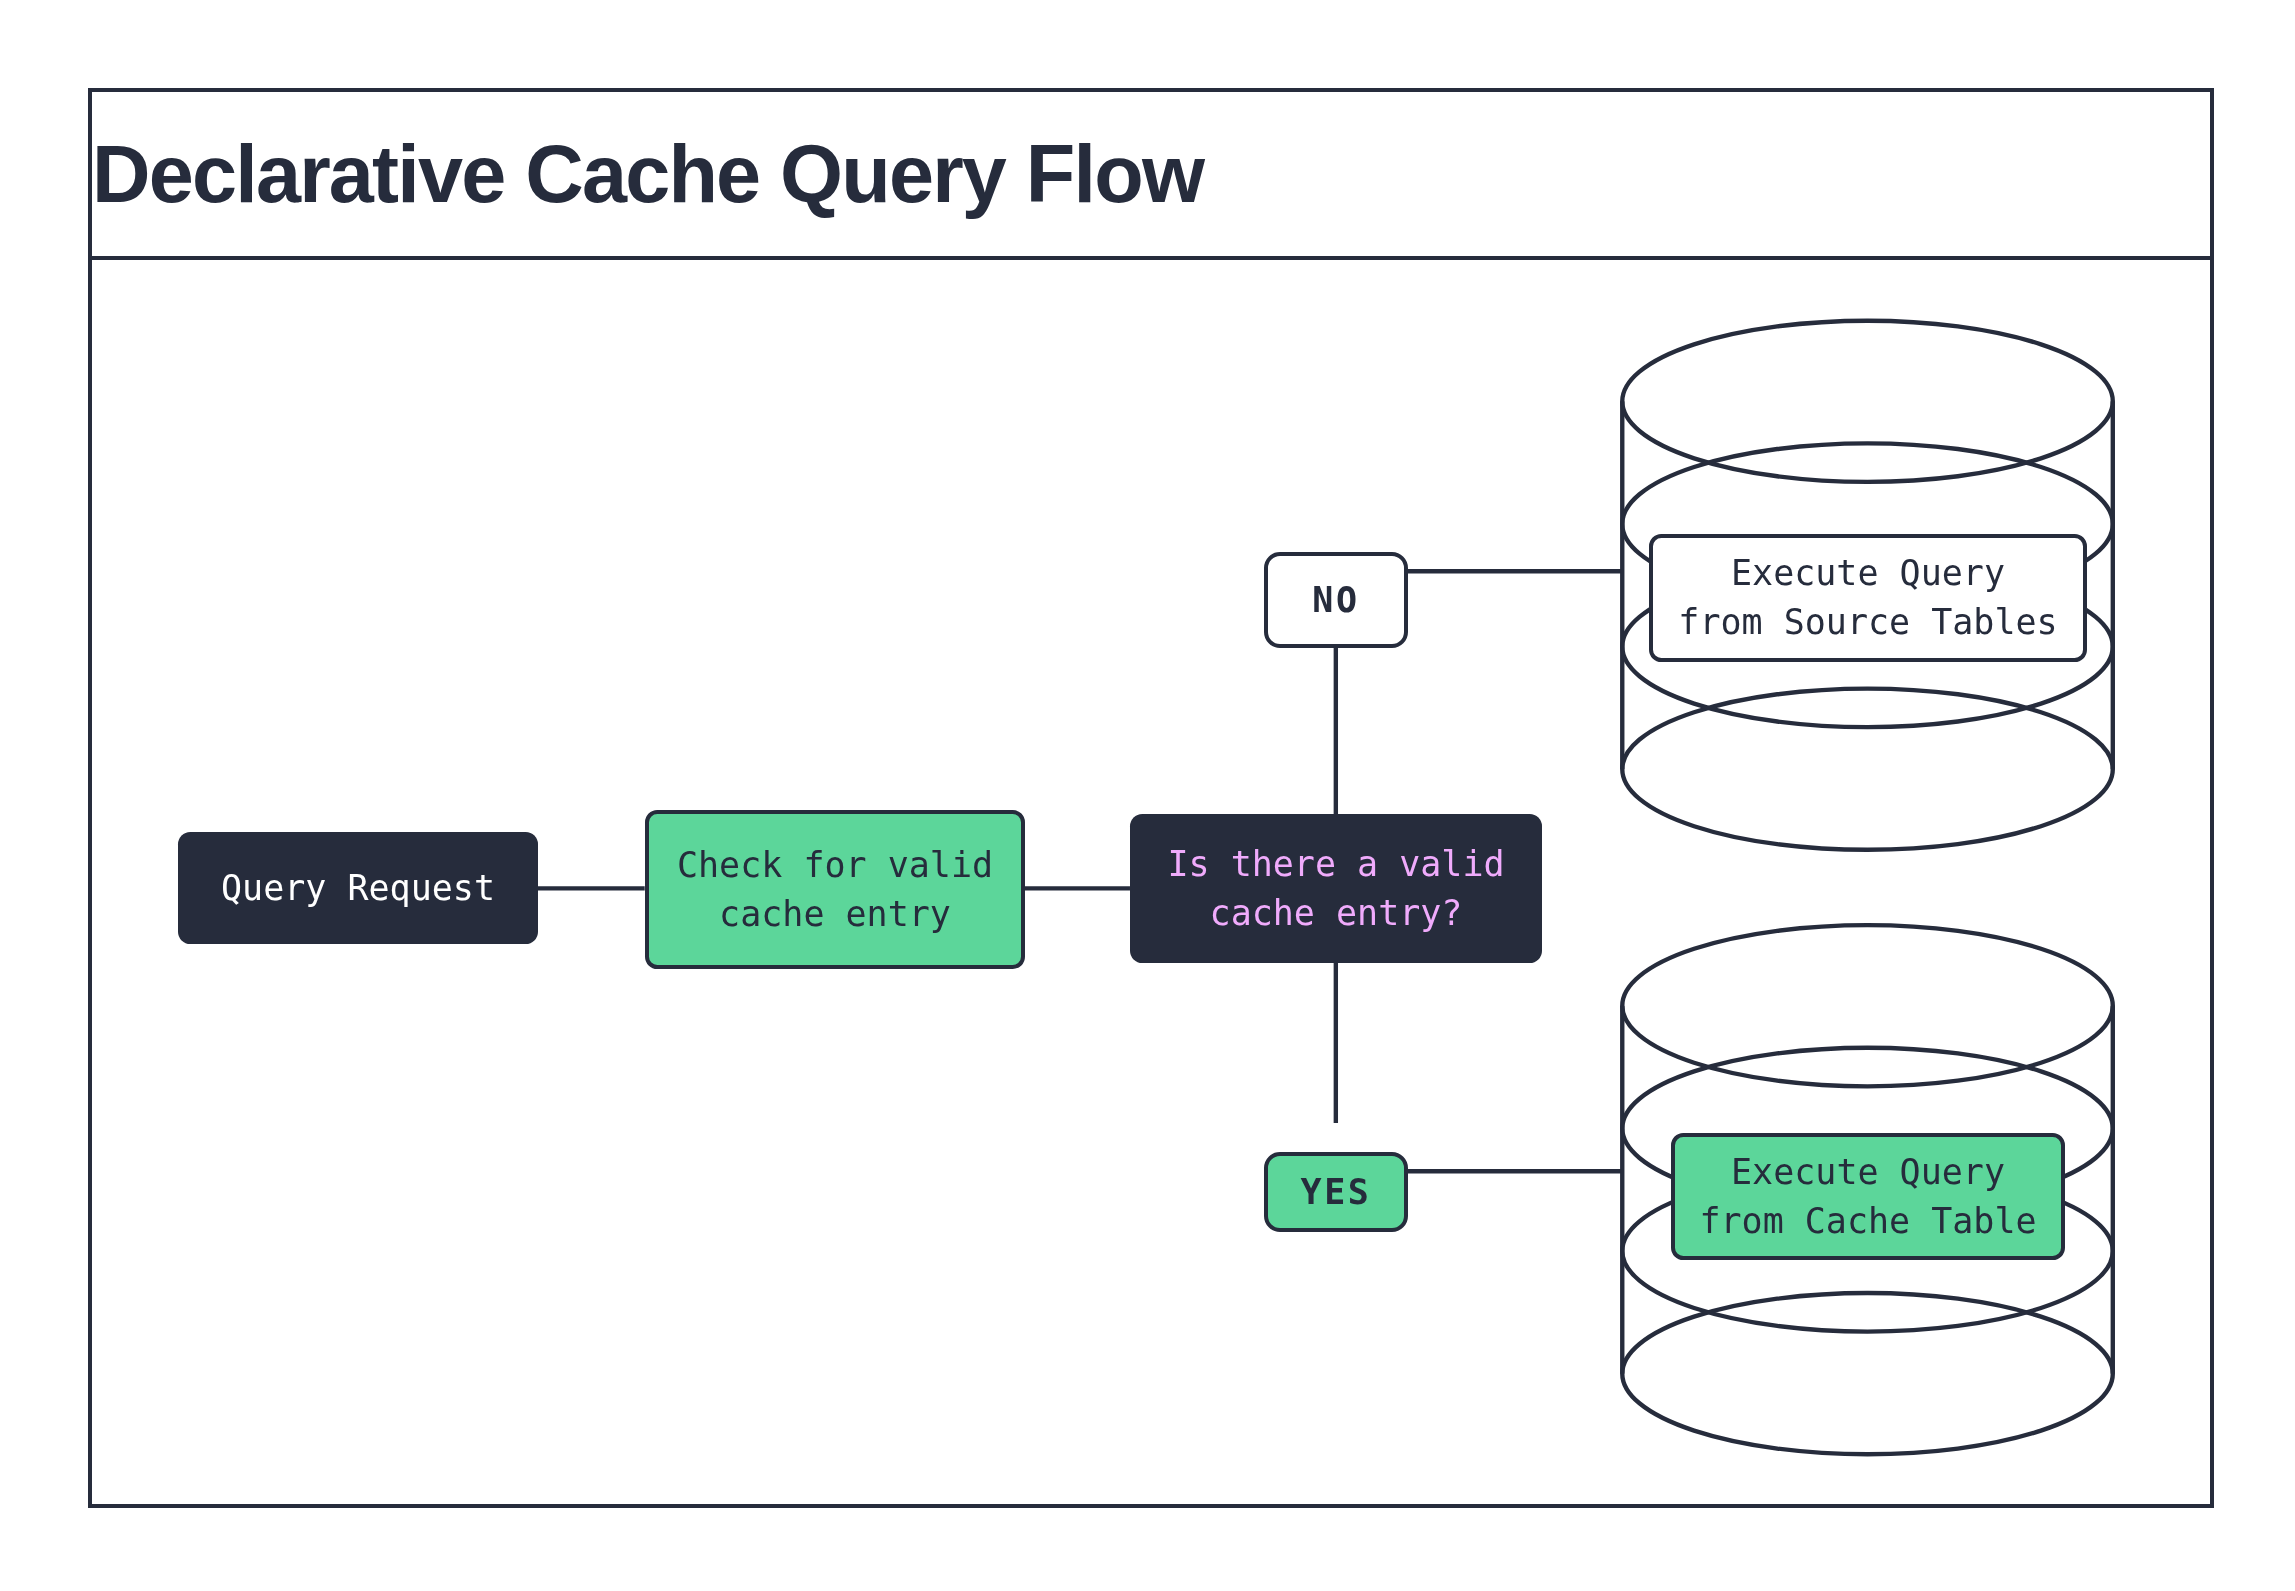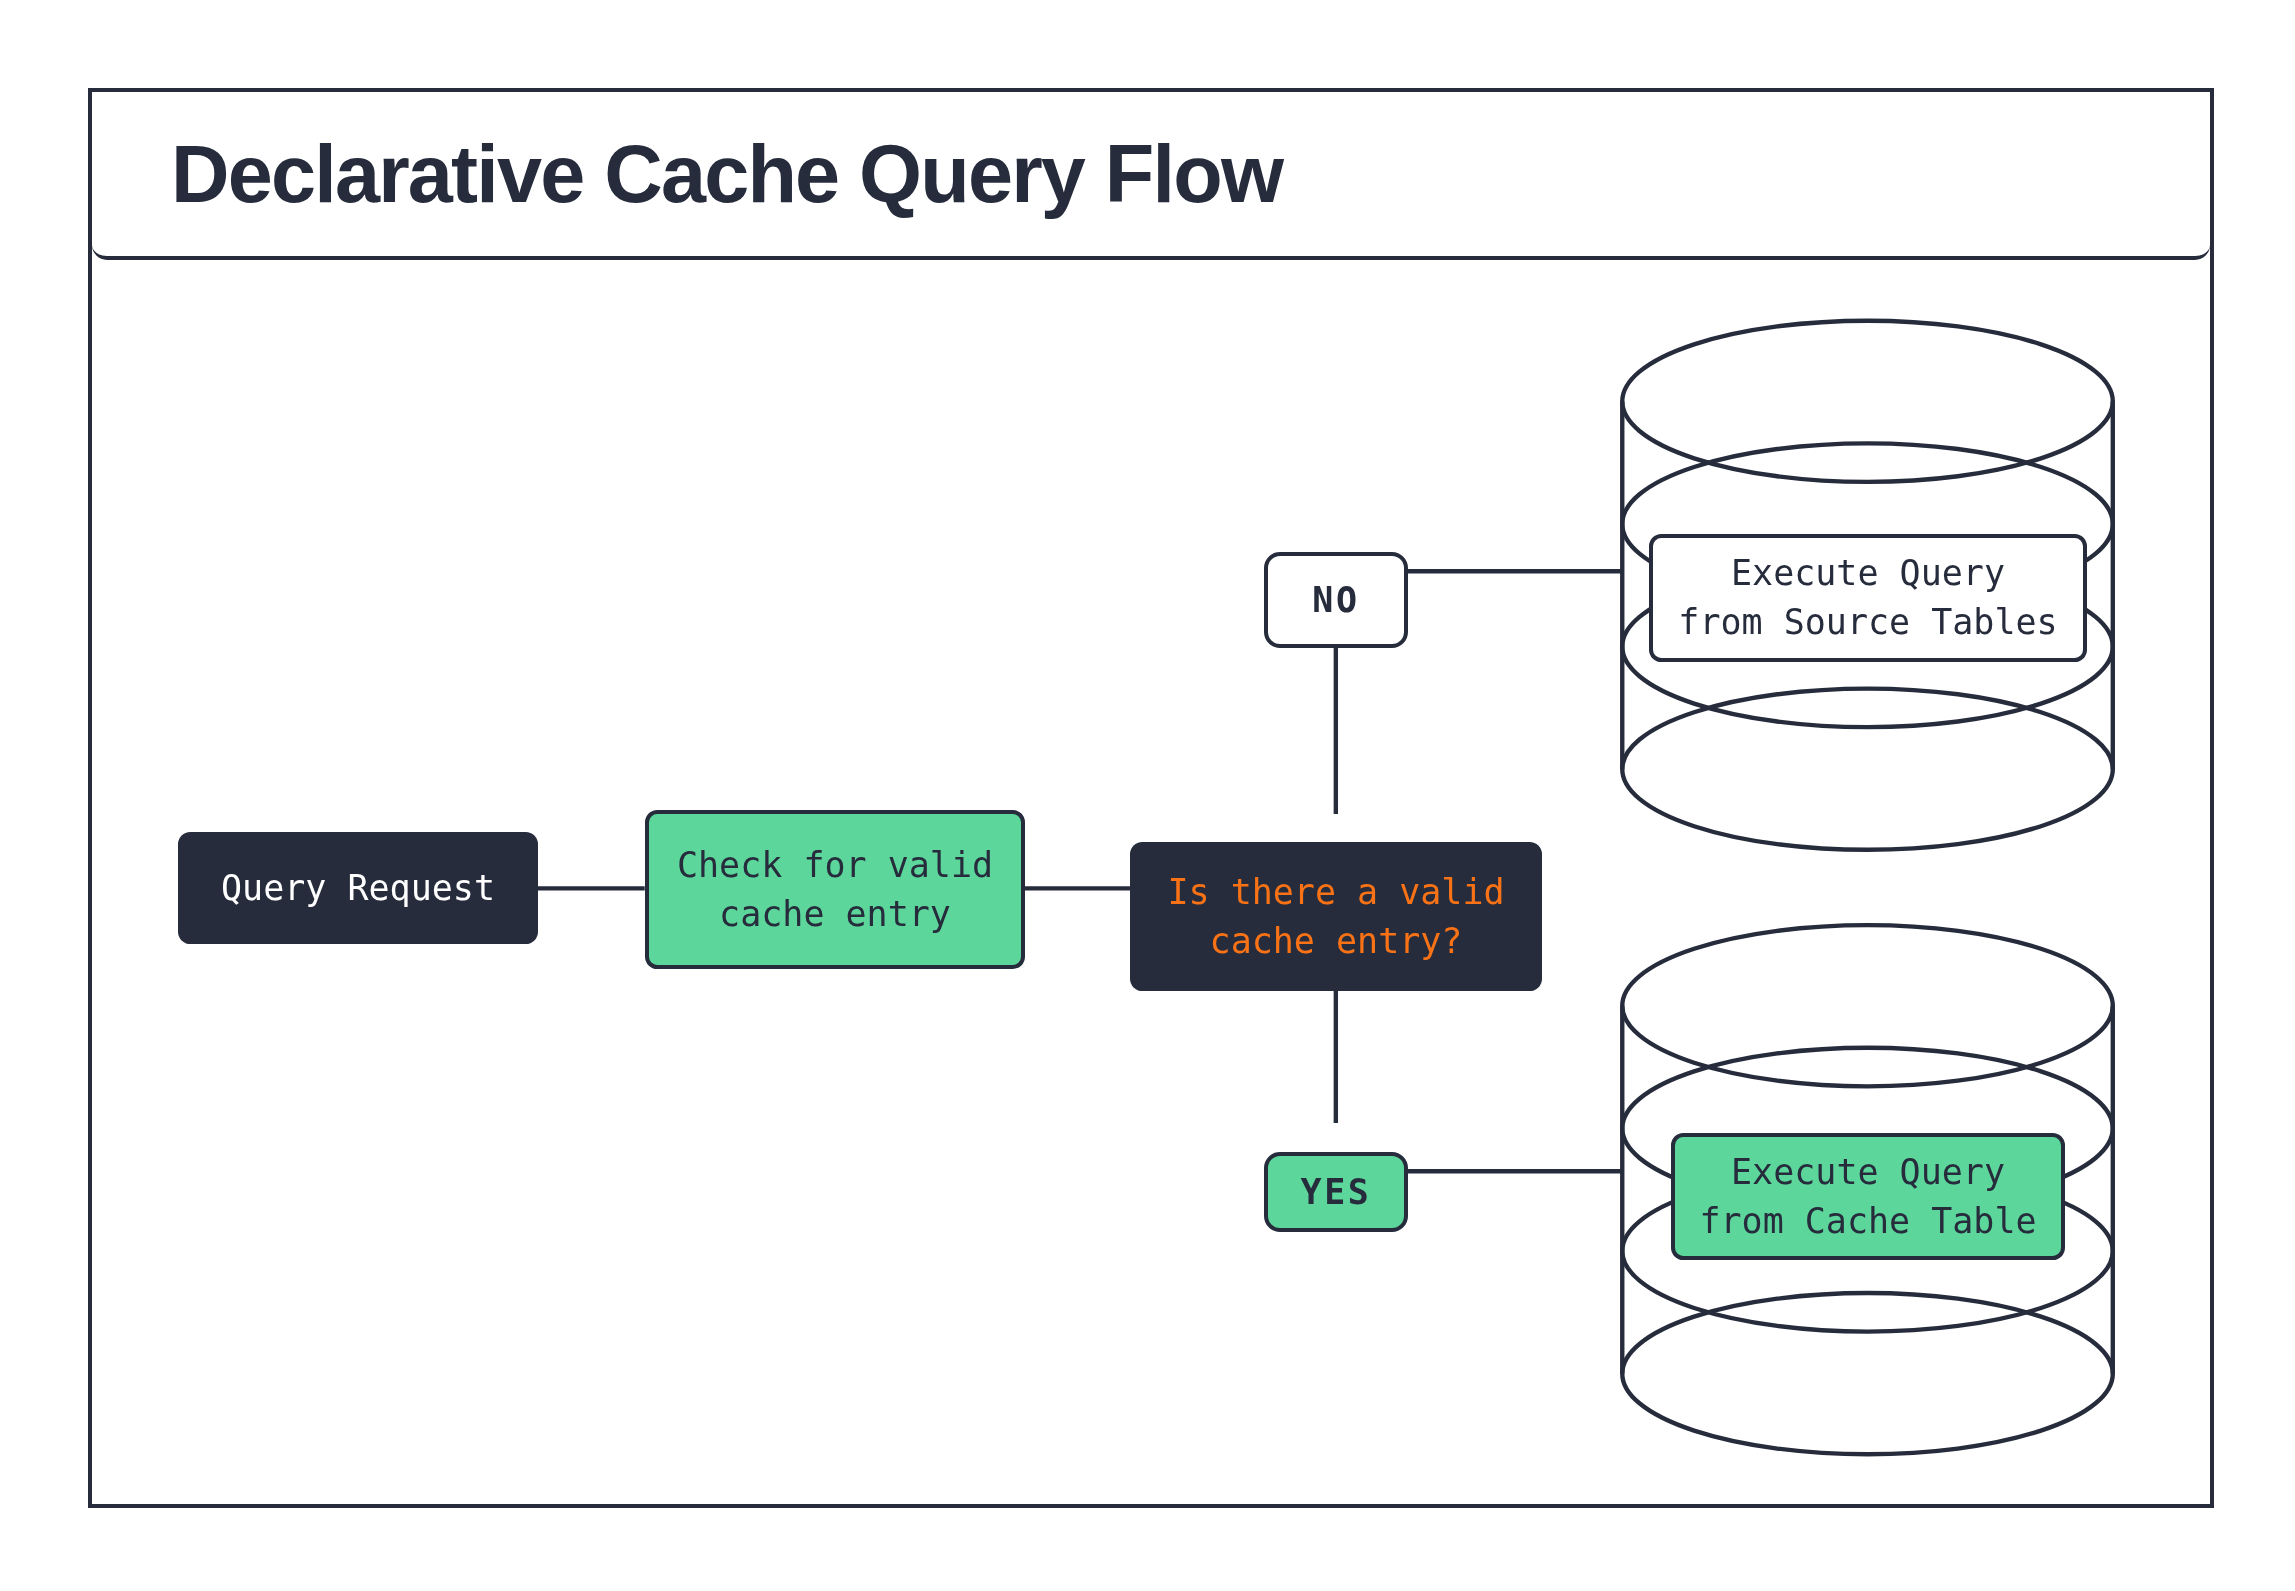--- a/index.html
+++ b/index.html
@@ -29,23 +29,21 @@
   }
   .titlebar {
     position: absolute;
     left: 0;
     top: 0;
     width: 100%;
     height: 168px;
     border-bottom: 4.4px solid #262c3c;
     display: flex;
     align-items: center;
-    padding-left: 79px;
     box-sizing: border-box;
-    border-radius: 15px;
   }
   .title-text {
     font-family: "Liberation Sans", sans-serif;
     font-weight: bold;
     font-size: 81px;
     letter-spacing: -1.8px;
     color: #262c3c;
     white-space: nowrap;
   }
   
@@ -66,21 +64,21 @@
     font-family: "DejaVu Sans Mono", "Liberation Mono", monospace;
     font-size: 35px;
     line-height: 49px;
     white-space: pre-line;
   }
   .node-dark {
     background: #262c3c;
     color: #ffffff;
     border-radius: 12.3px;
   }
-  .node-dark.muted-text { color: #f97316; margin-top: 28px; }
+  .node-dark.muted-text { color: #f0abfc; }
   .node-green {
     background: #5cd69a;
     color: #262c3c;
     border: 4.4px solid #262c3c;
     border-radius: 12.3px;
   }
   .node-white {
     background: #ffffff;
     color: #262c3c;
     border: 4.4px solid #262c3c;

